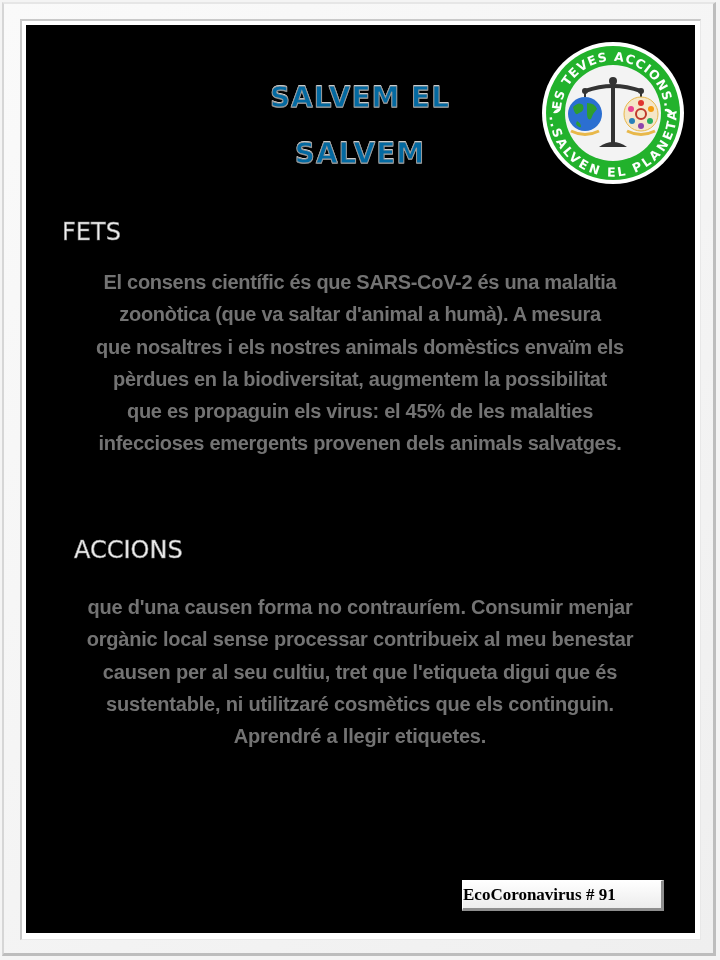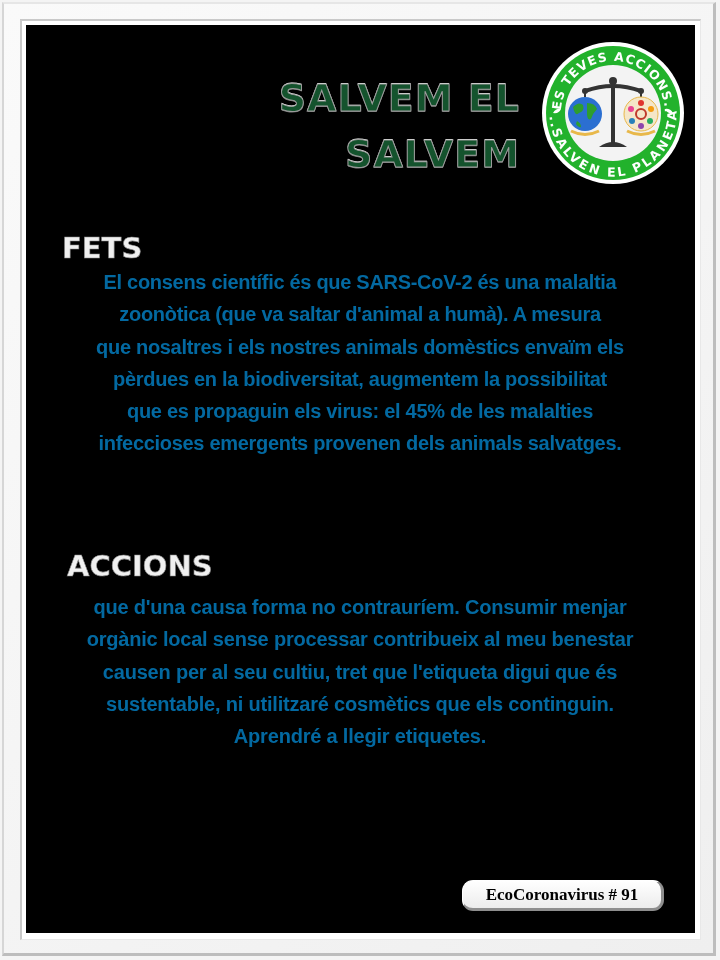--- a/index.html
+++ b/index.html
@@ -21,54 +21,54 @@
     border-left: 2px solid #c9c9c9; border-top: 2px solid #c9c9c9;
     border-right: 1px solid #e8e8e8; border-bottom: 1px solid #e8e8e8;
     box-sizing: border-box;
   }
   .panel {
     position: absolute; left: 26px; top: 25px; width: 669px; height: 908px;
     background: #000;
   }
   .title {
     position: absolute; left: 200px; top: 70px; width: 320px;
-    text-align: right; color: #14532d;
+    text-align: center; color: #0369a1;
     font-family: "DejaVu Sans", sans-serif; font-weight: bold;
-    font-size: 38px; line-height: 56px; letter-spacing: 1px;
+    font-size: 28px; line-height: 56px; letter-spacing: 1px;
     -webkit-text-stroke: 1px #9a9a9a;
     text-shadow: 0 1px 0 #777, 0 -1px 0 #fff;
   }
   .title span { display: block; }
   .logo {
     position: absolute; left: 541px; top: 41px; width: 144px; height: 144px;
   }
   .heading {
     position: absolute; color: #f0f0f0;
-    font-family: "DejaVu Sans", sans-serif; font-size: 29px; font-weight: bold; margin-top: 13px;
+    font-family: "DejaVu Sans", sans-serif; font-size: 24px; font-weight: normal;
     -webkit-text-stroke: 0.6px #8a8a8a;
   }
   .h-fets { left: 62px; top: 218px; }
-  .h-accions { left: 67px; top: 536px; }
+  .h-accions { left: 74px; top: 536px; }
   .body-text {
     position: absolute; left: 40px; width: 640px;
-    color: #0369a1; text-align: center;
+    color: #737373; text-align: center;
     font-family: "Liberation Sans", sans-serif; font-weight: bold;
     font-size: 20px; line-height: 32.3px;
   }
   .body-text span { display: block; white-space: nowrap; }
   .fets-text { top: 266px; letter-spacing: -0.3px; }
   .accions-text { top: 591px; letter-spacing: -0.2px; }
   .tag {
     position: absolute; left: 462px; top: 880px; width: 202px; height: 31px;
     background: linear-gradient(#ffffff, #ececec);
     border-top: 1px solid #fff; border-left: 1px solid #fff;
     border-right: 3px solid #8e8e8e; border-bottom: 3px solid #8e8e8e;
     box-sizing: border-box;
     font-family: "Liberation Serif", serif; font-weight: bold; font-size: 17px;
-    color: #000; text-align: center; line-height: 27px; border-radius: 11px;
+    color: #000; line-height: 27px;
   }
 </style>
 </head>
 <body>
 
 <div class="frame-outer"></div>
 <div class="frame-inner"></div>
 
 <div class="panel"></div>
 
@@ -127,20 +127,20 @@
   <span>zoonòtica (que va saltar d'animal a humà).  A mesura</span>
   <span>que nosaltres i els nostres animals domèstics envaïm els</span>
   <span>pèrdues en la biodiversitat, augmentem la possibilitat</span>
   <span>que es propaguin els virus: el 45% de les malalties</span>
   <span>infeccioses emergents provenen dels animals salvatges.</span>
 </div>
 
 <div class="heading h-accions">ACCIONS</div>
 
 <div class="body-text accions-text">
-  <span>que d'una causa forma no contrauríem. Consumir menjar</span>
+  <span>que d'una causen forma no contrauríem. Consumir menjar</span>
   <span>orgànic local sense processar contribueix al meu benestar</span>
   <span>causen per al seu cultiu, tret que l'etiqueta digui que és</span>
   <span>sustentable, ni utilitzaré cosmètics que els continguin.</span>
   <span>Aprendré a llegir etiquetes.</span>
 </div>
 
 <div class="tag">EcoCoronavirus # 91</div>
 
 </body></html>

